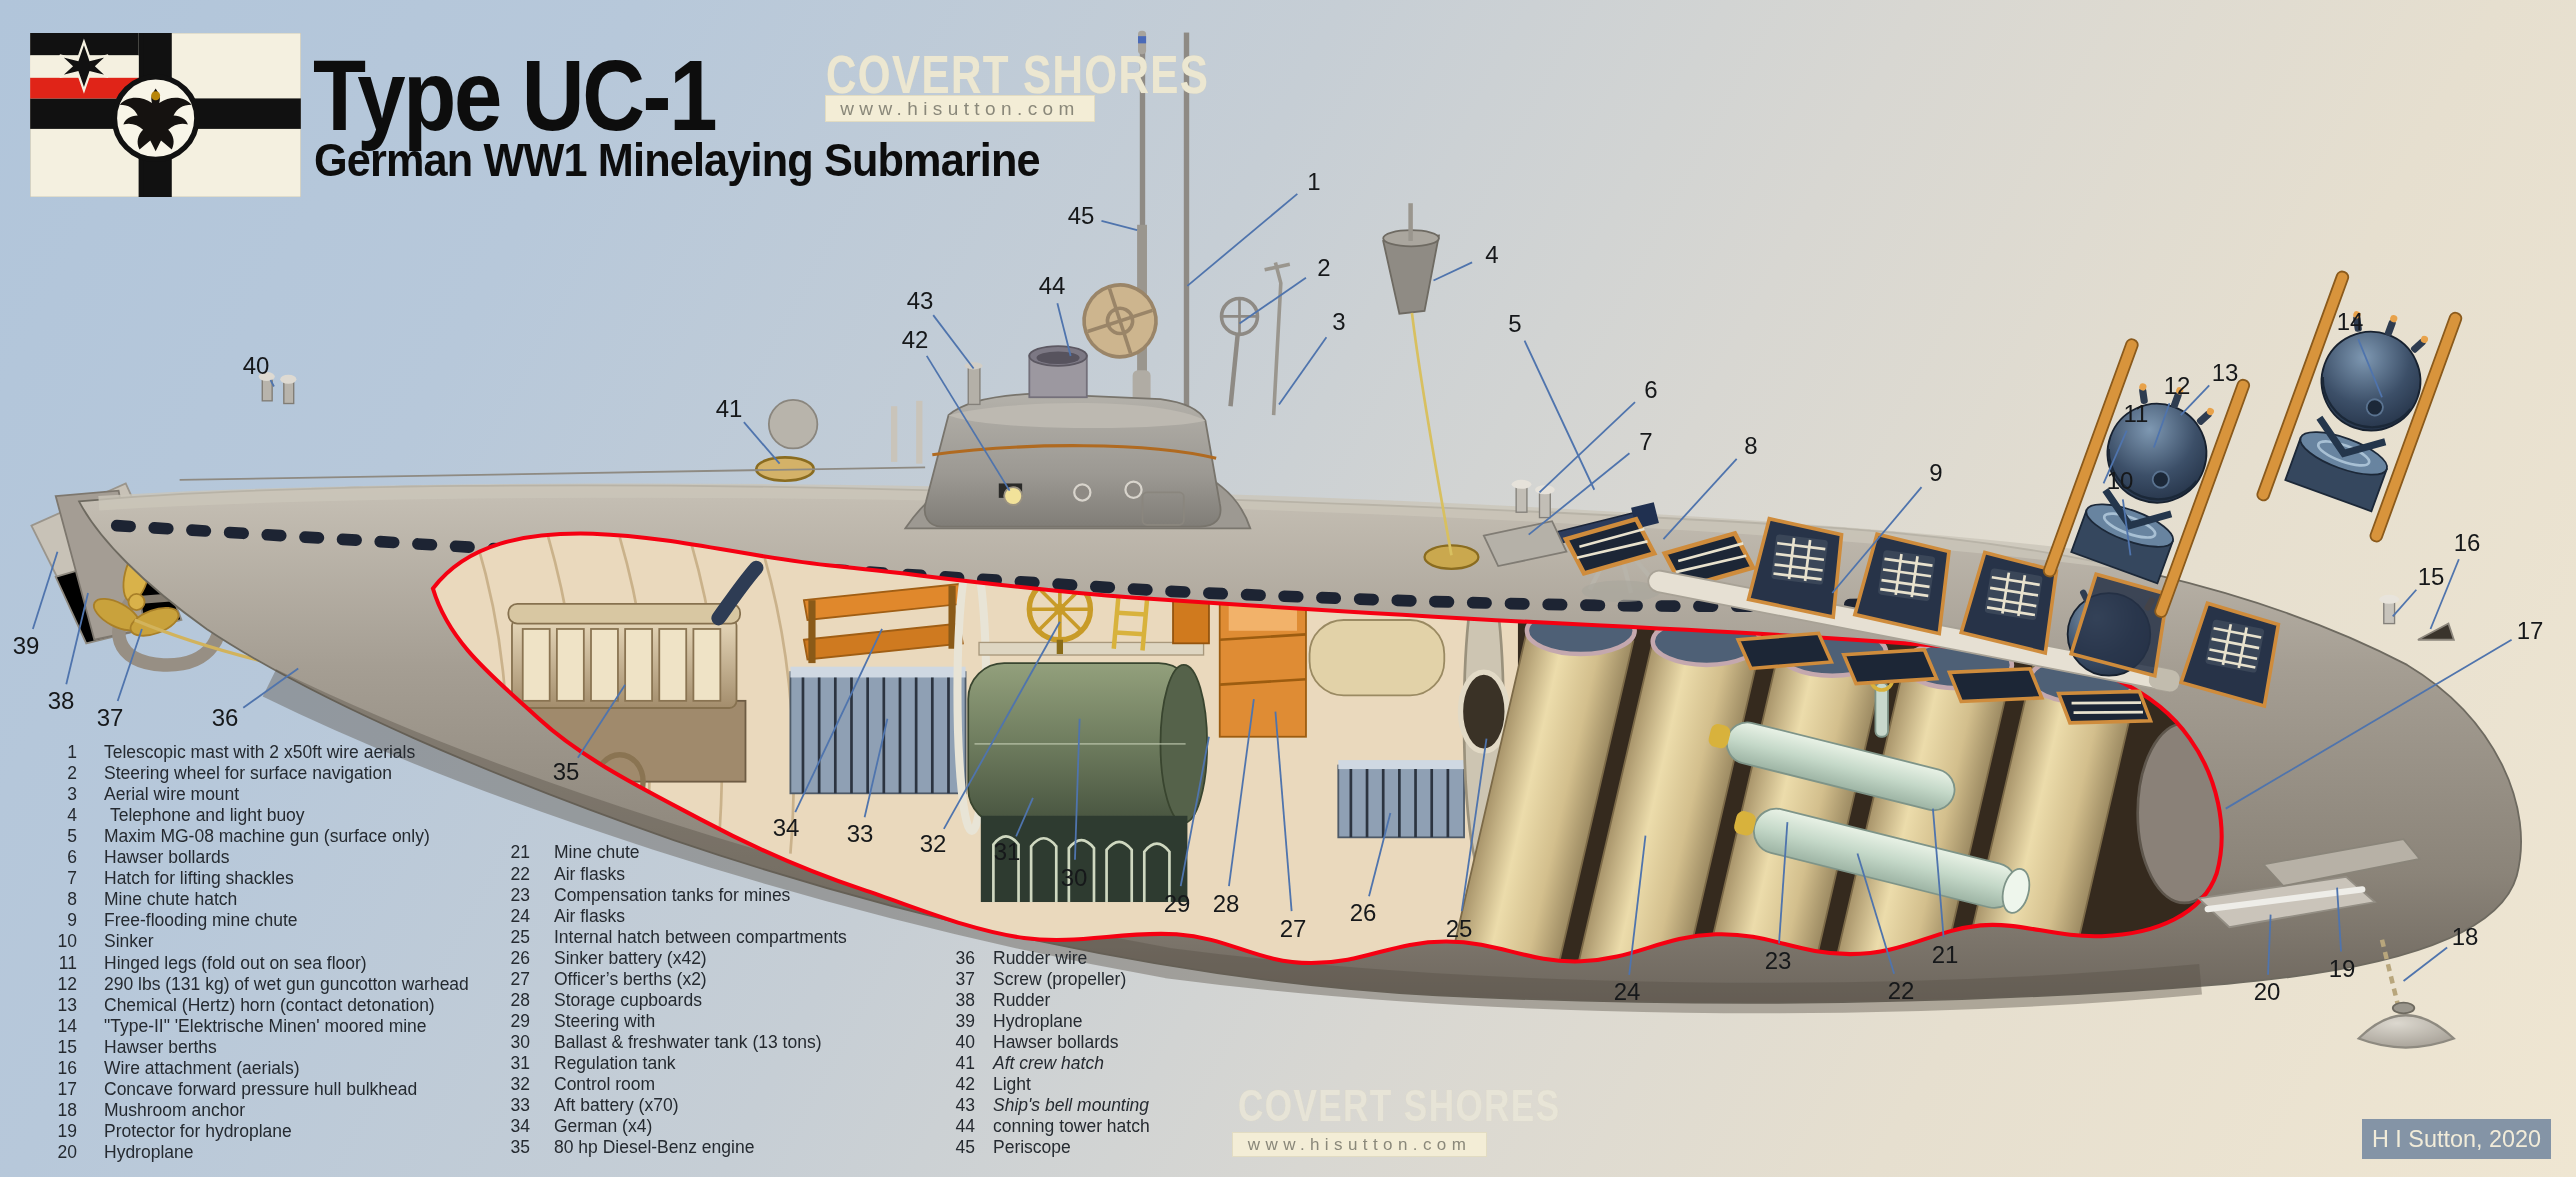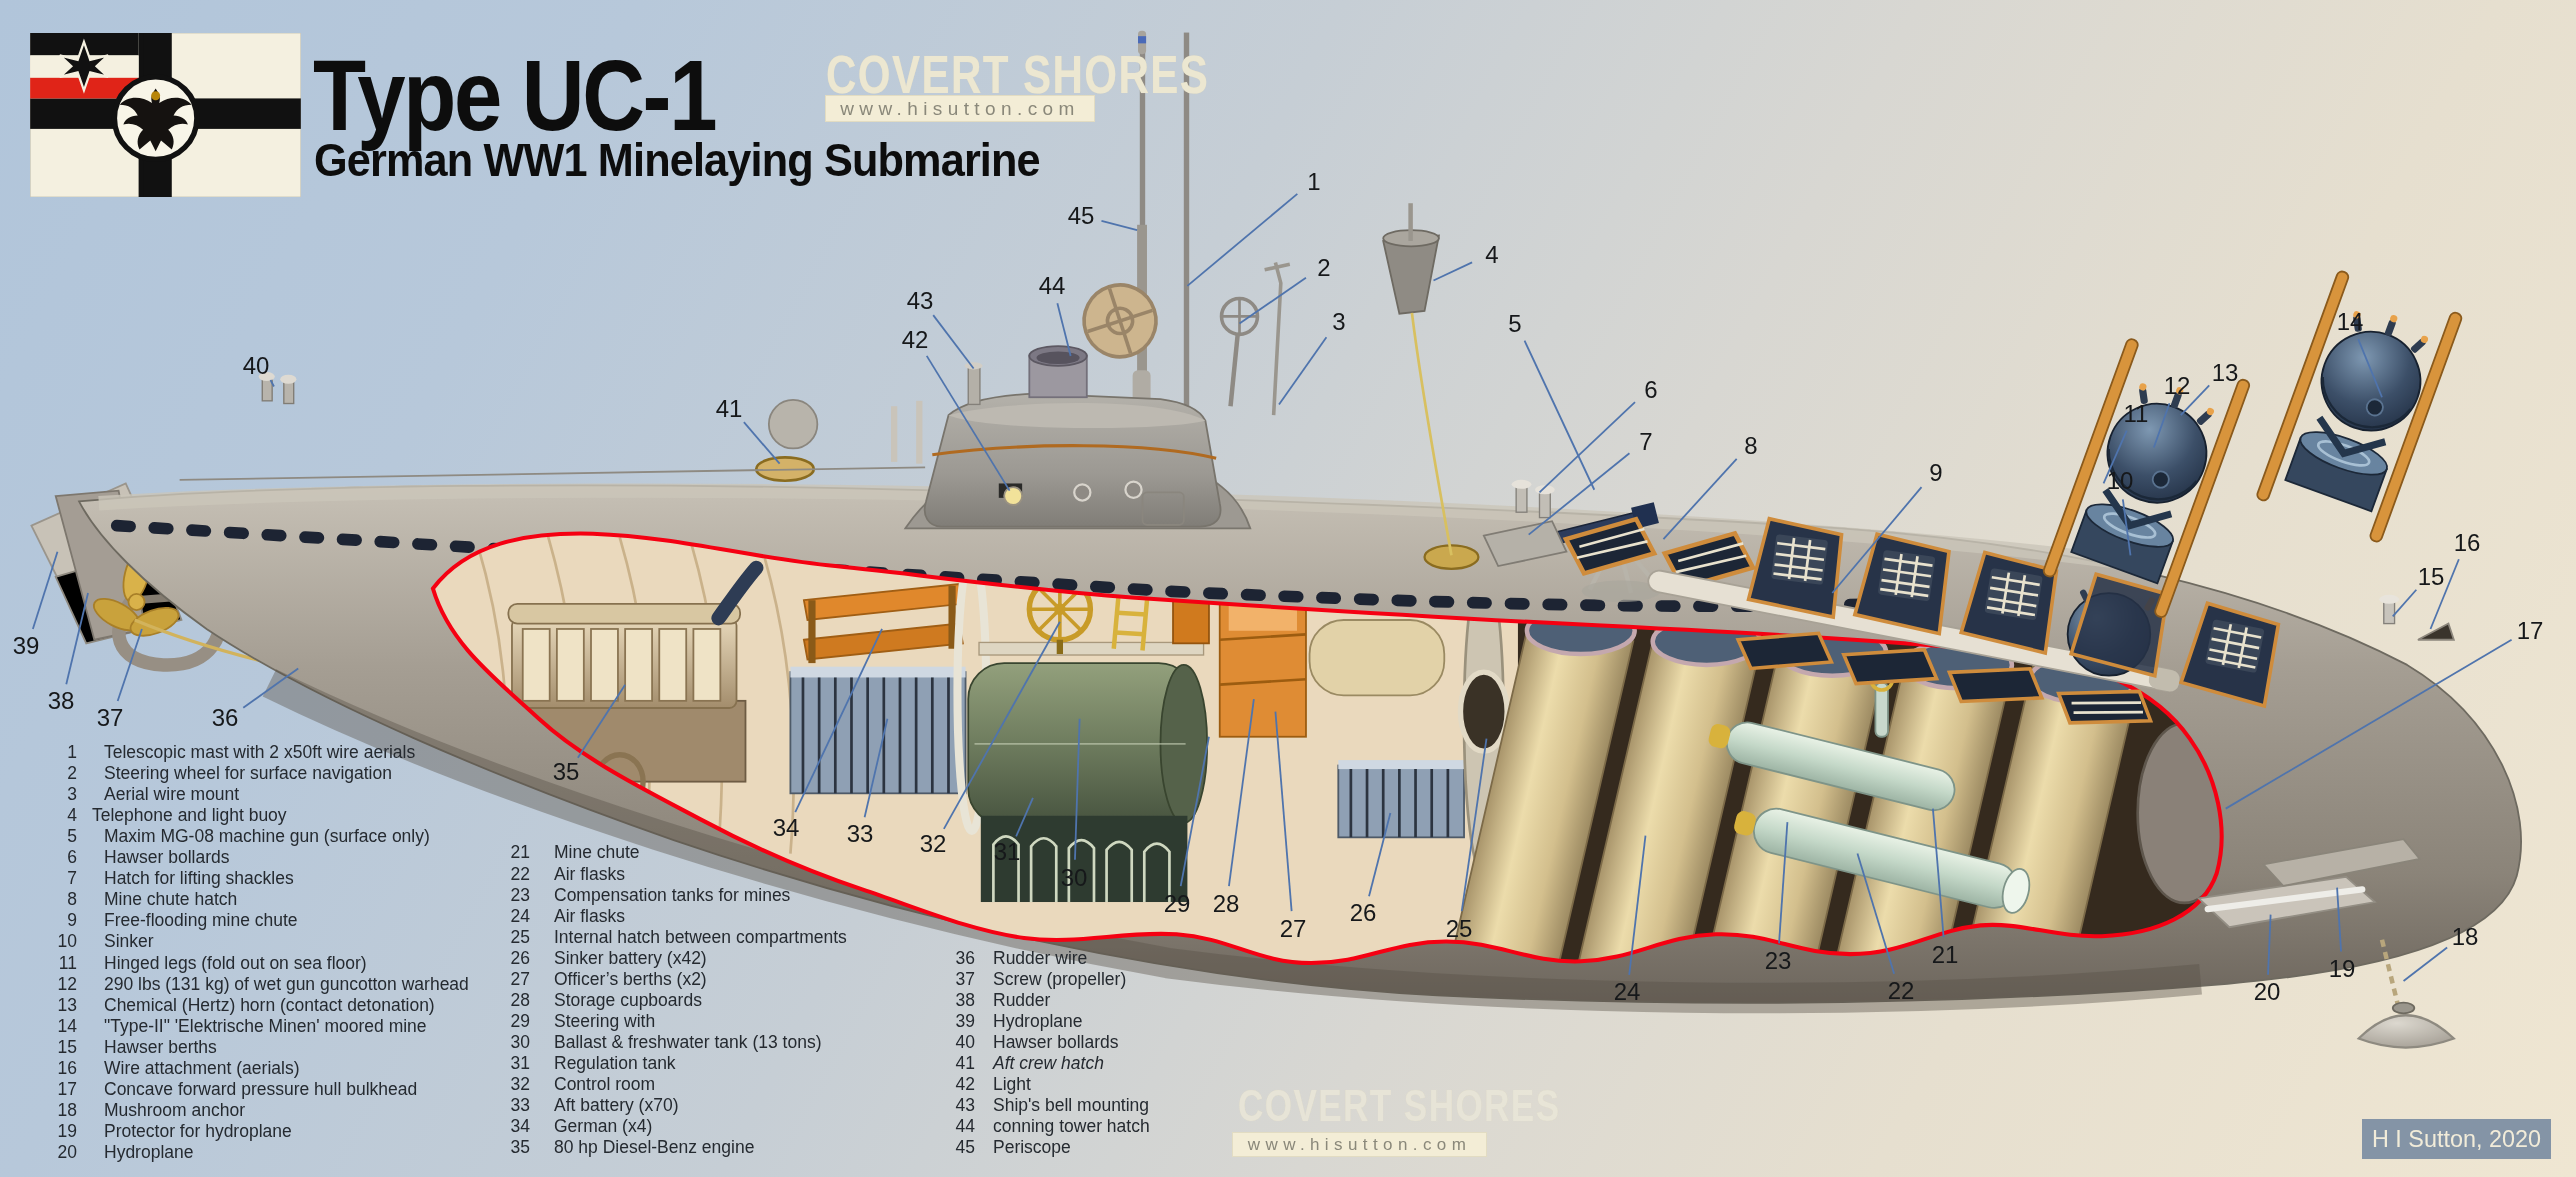--- a/index.html
+++ b/index.html
@@ -611,21 +611,21 @@
       <div class="legend-row" style="left: 36px; top: 763px;">
         <span class="legend-num">2</span>
         <span class="legend-label" style="left: 68px;">Steering wheel for surface navigation</span>
       </div>
       <div class="legend-row" style="left: 36px; top: 784px;">
         <span class="legend-num">3</span>
         <span class="legend-label" style="left: 68px;">Aerial wire mount</span>
       </div>
       <div class="legend-row" style="left: 36px; top: 805px;">
         <span class="legend-num">4</span>
-        <span class="legend-label" style="left: 56px; text-align: center;">Telephone and light buoy</span>
+        <span class="legend-label" style="left: 74px; text-align: center;">Telephone and light buoy</span>
       </div>
       <div class="legend-row" style="left: 36px; top: 826px;">
         <span class="legend-num">5</span>
         <span class="legend-label" style="left: 68px;">Maxim MG-08 machine gun (surface only)</span>
       </div>
       <div class="legend-row" style="left: 36px; top: 847px;">
         <span class="legend-num">6</span>
         <span class="legend-label" style="left: 68px;">Hawser bollards</span>
       </div>
       <div class="legend-row" style="left: 36px; top: 868px;">
@@ -767,21 +767,21 @@
       <div class="legend-row" style="left: 934px; top: 1053px;">
         <span class="legend-num">41</span>
         <span class="legend-label" style="left: 59px; font-style: italic;">Aft crew hatch</span>
       </div>
       <div class="legend-row" style="left: 934px; top: 1074px;">
         <span class="legend-num">42</span>
         <span class="legend-label" style="left: 59px; text-align: center;">Light</span>
       </div>
       <div class="legend-row" style="left: 934px; top: 1095px;">
         <span class="legend-num">43</span>
-        <span class="legend-label" style="left: 59px;">Ship's bell mounting</span>
+        <span class="legend-label" style="left: 59px; font-style: italic;">Ship's bell mounting</span>
       </div>
       <div class="legend-row" style="left: 934px; top: 1116px;">
         <span class="legend-num">44</span>
         <span class="legend-label" style="left: 59px; text-align: center;">conning tower hatch</span>
       </div>
       <div class="legend-row" style="left: 934px; top: 1137px;">
         <span class="legend-num">45</span>
         <span class="legend-label" style="left: 59px;">Periscope</span>
       </div>
     </div>

